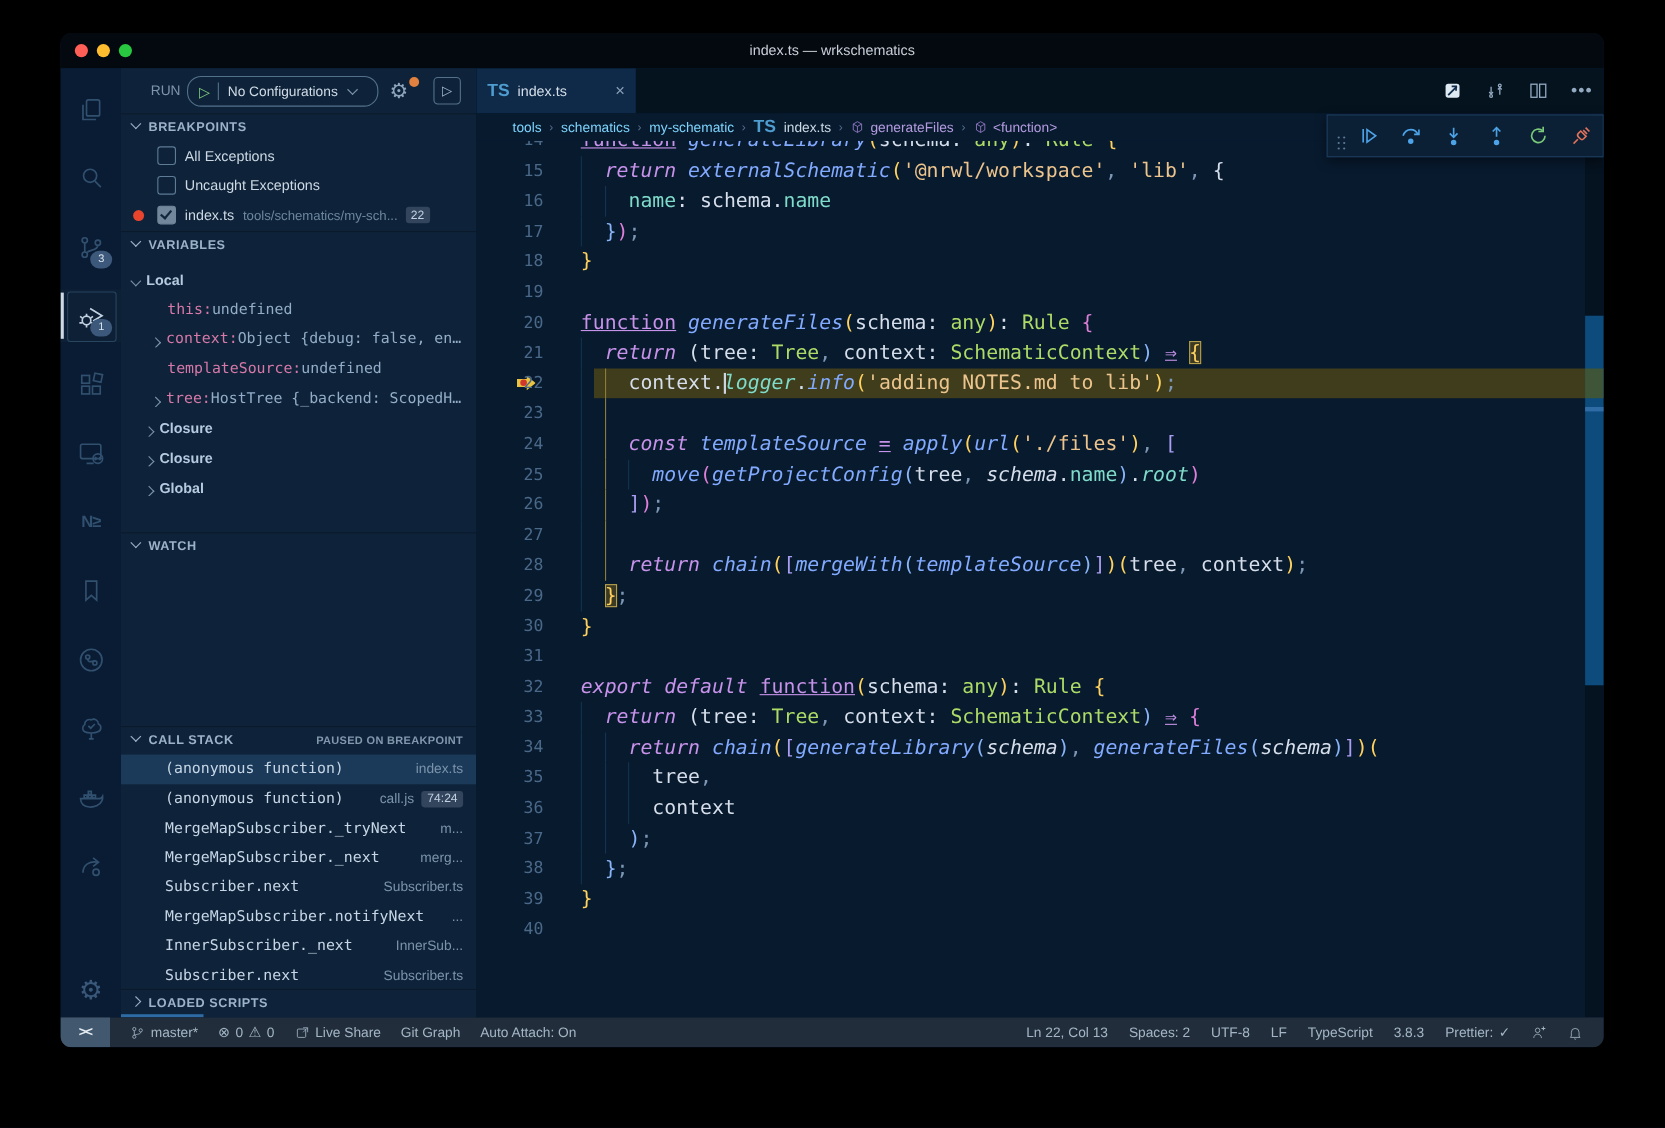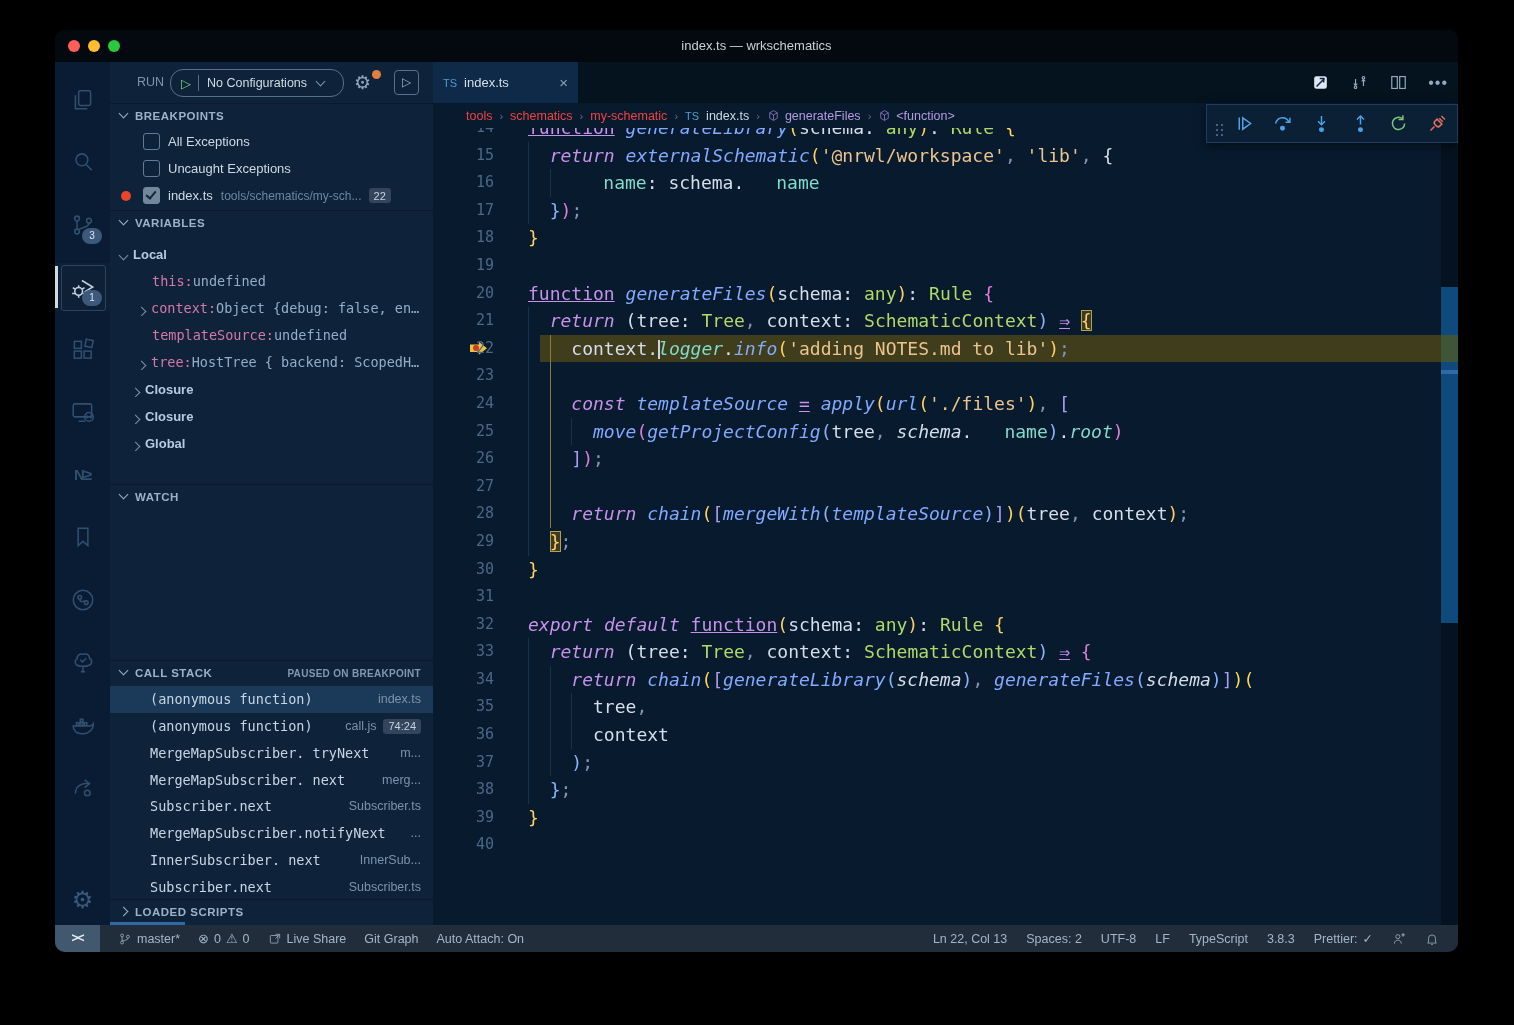--- a/index.html
+++ b/index.html
@@ -55,46 +55,46 @@
   .var-value{color:#93adc8;}
   .cs-row{position:relative;height:26.75px;display:flex;align-items:center;font-size:13.5px;padding:0 12px 0 40px;}
   .cs-row.sel{background:#1b3a59;}
   .cs-fn{color:#c6d6e6;white-space:nowrap;overflow:hidden;}
   .cs-file{margin-left:auto;color:#7b93ab;font-size:12.5px;font-family:"Liberation Sans",sans-serif;white-space:nowrap;padding-left:10px;}
   .sb-scrollbar{position:absolute;left:0;bottom:0;width:75px;height:3px;background:#2e6ba5;}
   
   .editor{position:relative;flex:1;background:#081a2e;overflow:hidden;}
   .tabbar{position:absolute;left:0;top:0;right:0;height:41px;background:#05131f;}
   .tab{position:absolute;left:0;top:0;width:145px;height:41px;background:#0f2a48;display:flex;align-items:center;padding:0 10px;box-sizing:border-box;}
-  .ts-badge{color:#4e9cd0;font-weight:normal;font-size:11px;margin-right:7px;}
+  .ts-badge{color:#4e9cd0;font-weight:bold;font-size:16px;margin-right:7px;}
   .tab-label{color:#d5dfe9;font-size:13px;}
   .tab-close{margin-left:auto;color:#8aa0b8;font-size:15px;}
   .ed-actions{position:absolute;right:10px;top:0;height:41px;display:flex;align-items:center;gap:20px;}
   .ed-actions svg{width:19px;height:19px;stroke:#92a9bf;fill:none;stroke-width:1.5;}
   .more-dots{color:#92a9bf;font-size:16px;letter-spacing:1px;}
   .breadcrumbs{position:absolute;left:0;top:41px;right:0;height:25px;display:flex;align-items:center;font-size:12.5px;padding-left:33px;background:#081a2e;z-index:3;}
   .bc-sep{color:#56718e;margin:0 7px;font-size:11px;}
-  .bc-folder{color:#ef4444;}
+  .bc-folder{color:#7dd3fc;}
   .bc-file{color:#ccd9e6;}
   .bc-sym{color:#b39be0;}
   .bc-cube{width:13px;height:13px;stroke:#9b7fd0;fill:none;stroke-width:1.4;margin-right:5px;}
   .code-viewport{position:absolute;left:0;top:66px;right:17px;bottom:0;overflow:hidden;}
   .lines{position:absolute;left:3px;top:-14px;right:0;}
   .cl{position:relative;height:27.6px;line-height:27.6px;font-size:18px;}
   .hl-bg{position:absolute;left:104px;right:0;top:0;bottom:0;background:#3f3d1b;}
   .ln{position:absolute;left:0;top:0;width:58px;text-align:right;color:#4a6888;font-size:15px;}
   .ig{position:absolute;top:0;bottom:0;width:1px;background:#15334e;}
   .ig.gold{background:#8d7d33;}
   .ct{position:absolute;left:92px;top:0;white-space:pre;}
   .kw{color:#c792ea;font-style:italic;}
   .kw2{color:#c792ea;text-decoration:underline;}
   .fn{color:#82aaff;font-style:italic;}
   .str{color:#ecc48d;}
   .typ{color:#addb67;}
-  .prop{color:#7fdbca;margin-left:32px;}
+  .prop{color:#7fdbca;}
   .propi{color:#7fdbca;font-style:italic;}
   .pl{color:#d6deeb;}
   .pli{color:#d6deeb;font-style:italic;}
   .pun{color:#7e97b5;}
   .g{color:#ffd25f;}
   .o{color:#de7fd8;}
   .lb{color:#8ab4f8;}
   .pv{color:#ab9df2;}
   .gbox{color:#ffd25f;outline:1px solid #b5a14d;outline-offset:-1px;background:#3c3a23;}
   .cur{display:inline-block;width:0;border-left:2px solid #ccd6e0;height:19px;vertical-align:-4px;margin-right:-2px;}

